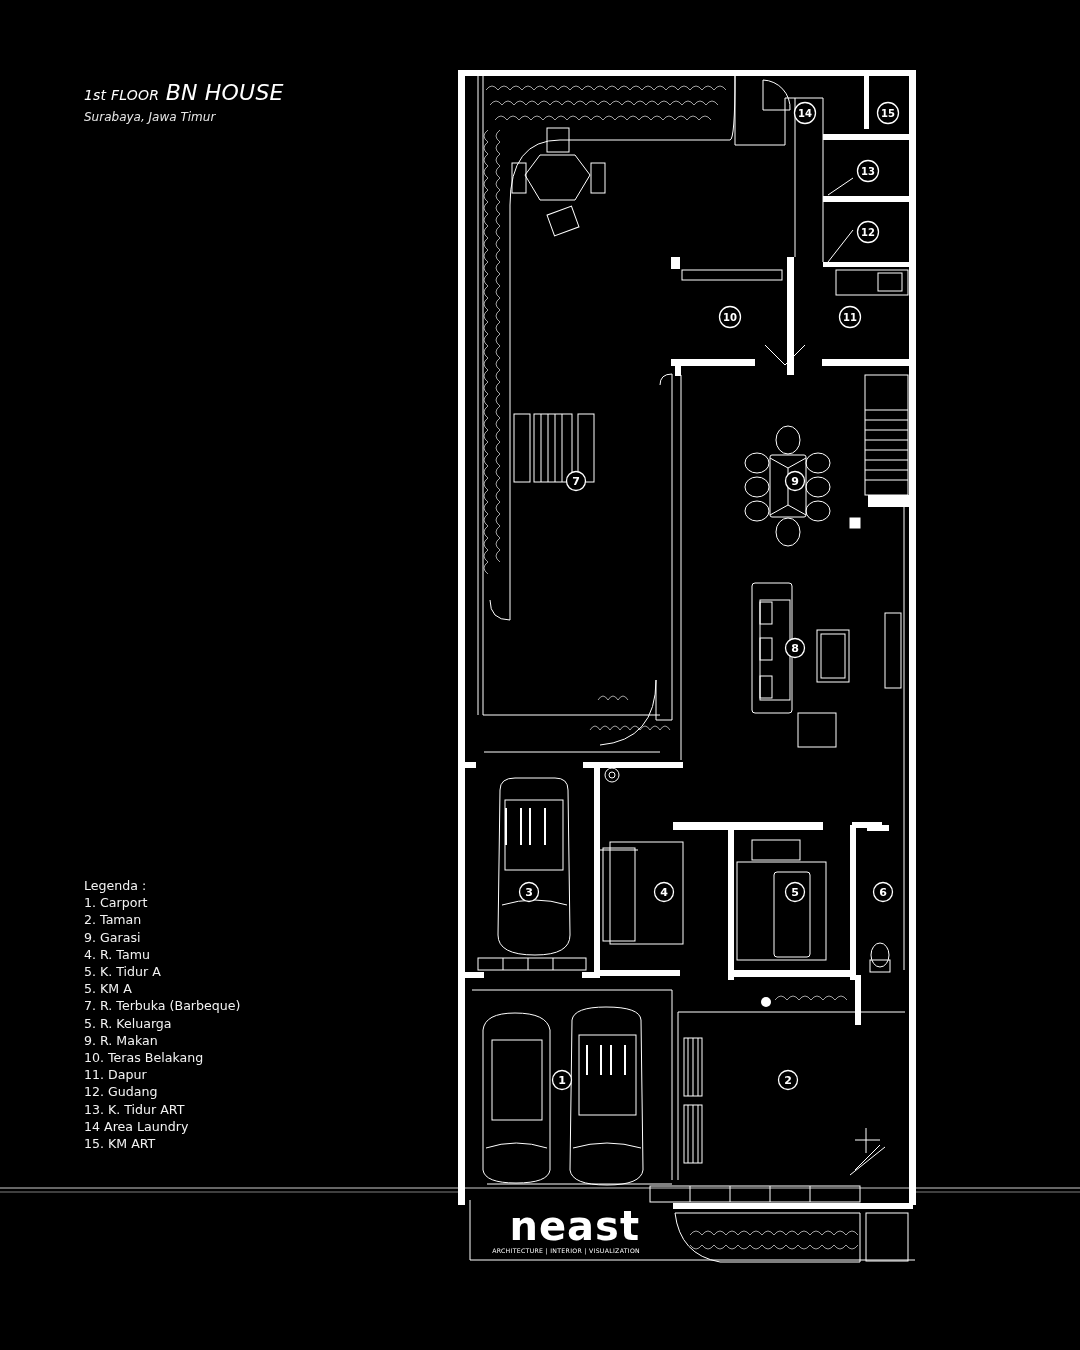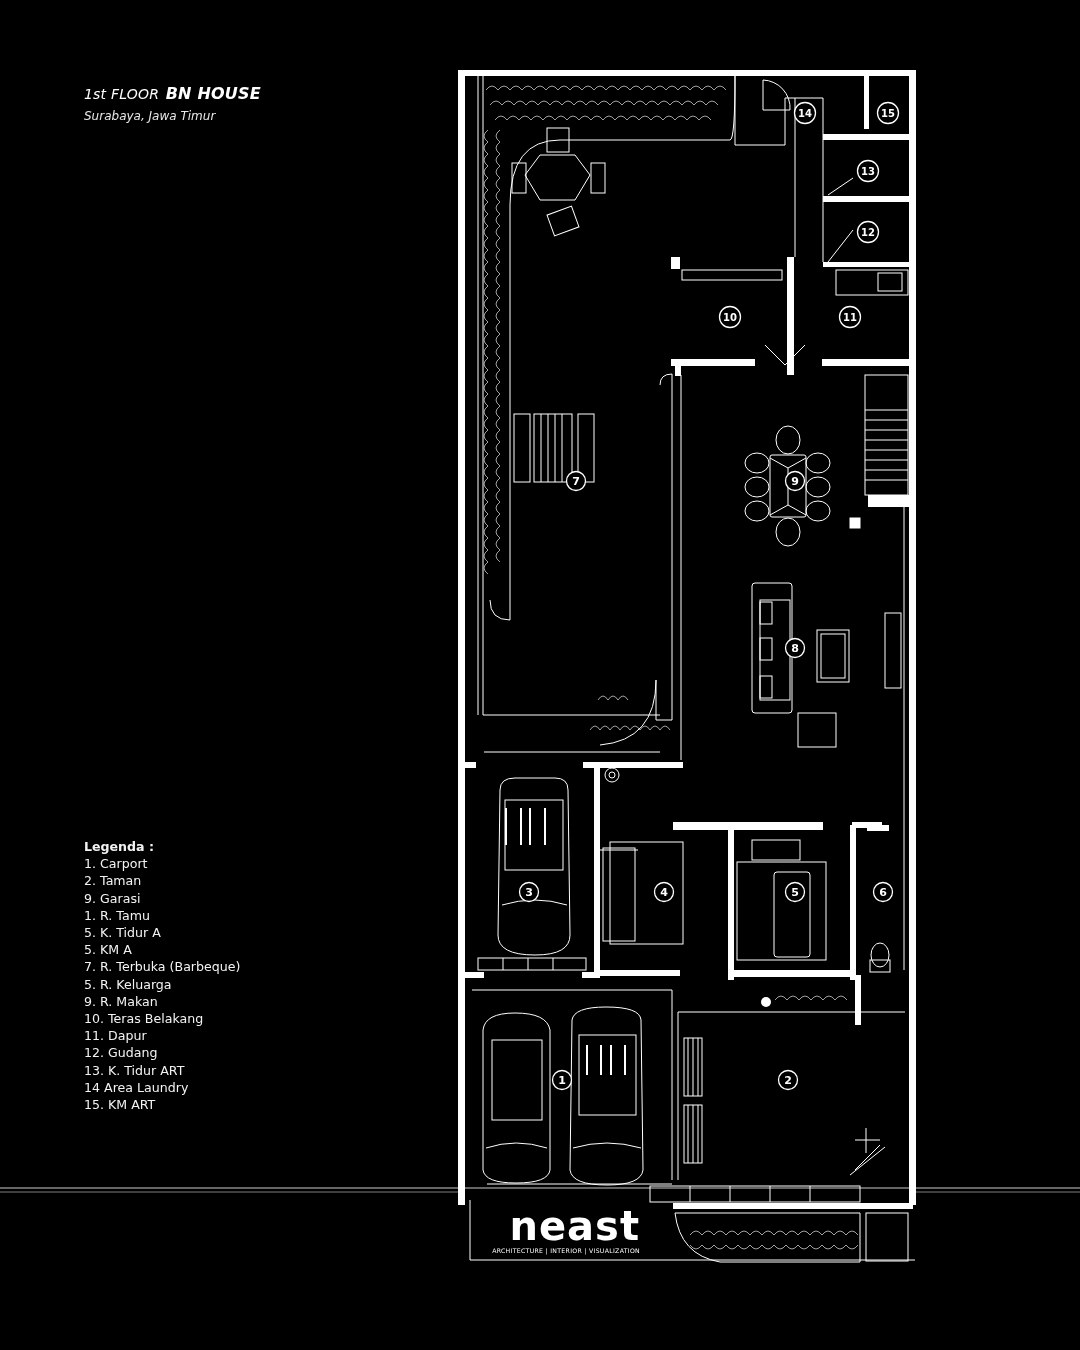--- a/index.html
+++ b/index.html
@@ -1,23 +1,23 @@
 <!DOCTYPE html>
 <html><head>
 <meta charset="utf-8">
 <style>
   html, body { margin:0; padding:0; background:#000; }
   body { width:1080px; height:1350px; position:relative; overflow:hidden; font-family:"DejaVu Sans", sans-serif; color:#fff; }
   .title-block { position:absolute; left:84px; top:80px; }
   .title { font-style:italic; font-size:20px; letter-spacing:0.2px; color:#fff; white-space:nowrap; }
   .title .light { font-weight:normal; font-size:14px; }
-  .title .bold { font-weight:bold; font-size:16px; }
+  .title .bold { font-weight:normal; font-size:22px; }
   .subtitle { font-style:italic; font-size:12px; color:#e8e8e8; margin-top:5px; }
   .legend { position:absolute; left:84px; top:838px; font-size:12.6px; line-height:17.2px; color:#f2f2f2; }
-  .legend .lh { font-weight:bold; }
+  .legend .lh { font-weight:normal;margin-top:39px; }
   .plan { position:absolute; left:0; top:0; }
   .logo { position:absolute; left:440px; top:1206px; width:200px; text-align:right; }
   .logo-word { font-family:"DejaVu Sans", sans-serif; font-weight:bold; font-size:40px; letter-spacing:1px; color:#fff; line-height:40px; }
   .logo-tag { font-size:6.2px; letter-spacing:0.3px; color:#fff; margin-top:1px; white-space:nowrap; }
   .circ-label { font-family:"DejaVu Sans", sans-serif; font-size:11px; font-weight:bold; fill:#fff; text-anchor:middle; dominant-baseline:central; }
 </style>
 </head>
 <body>
 
 <div class="title-block">
@@ -26,21 +26,21 @@
     <span class="bold">BN HOUSE</span>
   </div>
   <div class="subtitle">Surabaya, Jawa Timur</div>
 </div>
 
 <div class="legend">
   <div class="lh">Legenda :</div>
   <div>1. Carport</div>
   <div>2. Taman</div>
   <div>9. Garasi</div>
-  <div>1. R. Tamu</div>
+  <div>4. R. Tamu</div>
   <div>5. K. Tidur A</div>
   <div>5. KM A</div>
   <div>7. R. Terbuka (Barbeque)</div>
   <div>5. R. Keluarga</div>
   <div>9. R. Makan</div>
   <div>10. Teras Belakang</div>
   <div>11. Dapur</div>
   <div>12. Gudang</div>
   <div>13. K. Tidur ART</div>
   <div>14 Area Laundry</div>

